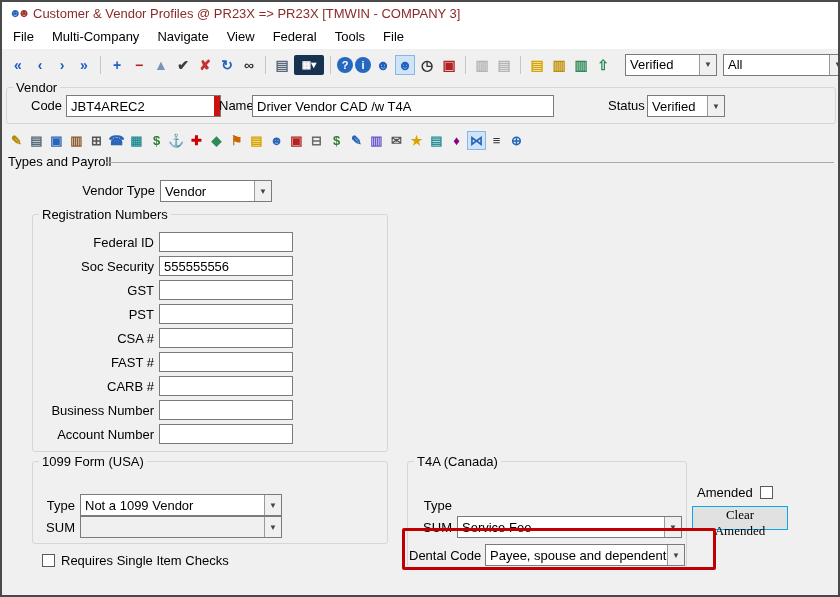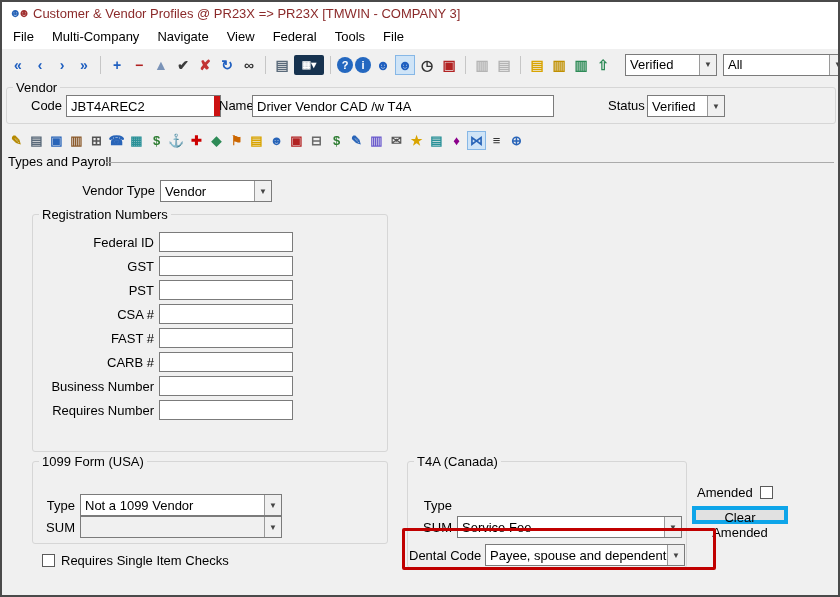--- a/index.html
+++ b/index.html
@@ -32,21 +32,21 @@
   .combo{display:flex;align-items:stretch;height:22px;background:#fff;border:1px solid #7b7b7b;cursor:default}
   .combo-text{flex:1;display:flex;align-items:center;padding:10px 4px;white-space:nowrap;overflow:hidden}
   .combo-arrow{width:17px;background:#f0f0f0;border-left:1px solid #9a9a9a;display:flex;align-items:center;justify-content:center}
   .combo-arrow::after{content:"▼";font-size:8px;color:#444}
   .combo.disabled{background:#f0f0f0;color:#6d6d6d}
   .tb-combo{flex:0 0 auto}
 
   
   .text-input{height:22px;border:1px solid #7b7b7b;background:#fff;padding:0 4px;font-family:"Liberation Sans",sans-serif;font-size:13px}
   .checkbox{width:13px;height:13px;background:#fff;border:1px solid #5a5a5a;display:inline-block;flex:0 0 auto}
-  .push-button{height:18px;background:#e1e1e1;border:4px solid #0ea5e9;font-family:Liberation Sans, sans-serif;font-size:13px;padding:0 8px;cursor:default}
+  .push-button{height:24px;background:#e1e1e1;border:1px solid #0ea5e9;font-family:Liberation Serif, serif;font-size:13px;padding:0 8px;cursor:default}
 
   
   .groupbox{position:absolute;border:1px solid #d6d6d6;border-radius:3px}
   .gb-label{position:absolute;top:-8px;left:6px;background:#f0f0f0;padding:0 3px;white-space:nowrap}
 
   
   .abs{position:absolute}
   .lbl{white-space:nowrap}
   .code-wrap{position:absolute;left:59px;top:7px;width:155px;height:22px}
   .code-wrap .text-input{width:100%;height:100%}
@@ -150,20 +150,24 @@
   </div>
 
   <div class="groupbox" style="left:30px;top:212px;width:356px;height:238px">
     <span class="gb-label">Registration Numbers</span>
     <div class="rows reg-rows">
       <div class="f-row">
         <span class="f-label">Federal ID</span>
         <input class="text-input" value="" style="">
       </div>
       <div class="f-row">
+        <span class="f-label">Soc Security</span>
+        <input class="text-input" value="555555556" style="">
+      </div>
+      <div class="f-row">
         <span class="f-label">GST</span>
         <input class="text-input" value="" style="">
       </div>
       <div class="f-row">
         <span class="f-label">PST</span>
         <input class="text-input" value="" style="">
       </div>
       <div class="f-row">
         <span class="f-label">CSA #</span>
         <input class="text-input" value="" style="">
@@ -174,21 +178,21 @@
       </div>
       <div class="f-row">
         <span class="f-label">CARB #</span>
         <input class="text-input" value="" style="">
       </div>
       <div class="f-row">
         <span class="f-label">Business Number</span>
         <input class="text-input" value="" style="">
       </div>
       <div class="f-row">
-        <span class="f-label">Requires Number</span>
+        <span class="f-label">Account Number</span>
         <input class="text-input" value="" style="">
       </div>
     </div>
   </div>
 
   <div class="groupbox f1099" style="left:30px;top:459px;width:356px;height:83px">
     <span class="gb-label">1099 Form (USA)</span>
     <div class="rows frm-rows">
       <div class="f-row">
         <span class="f-label">Type</span>

